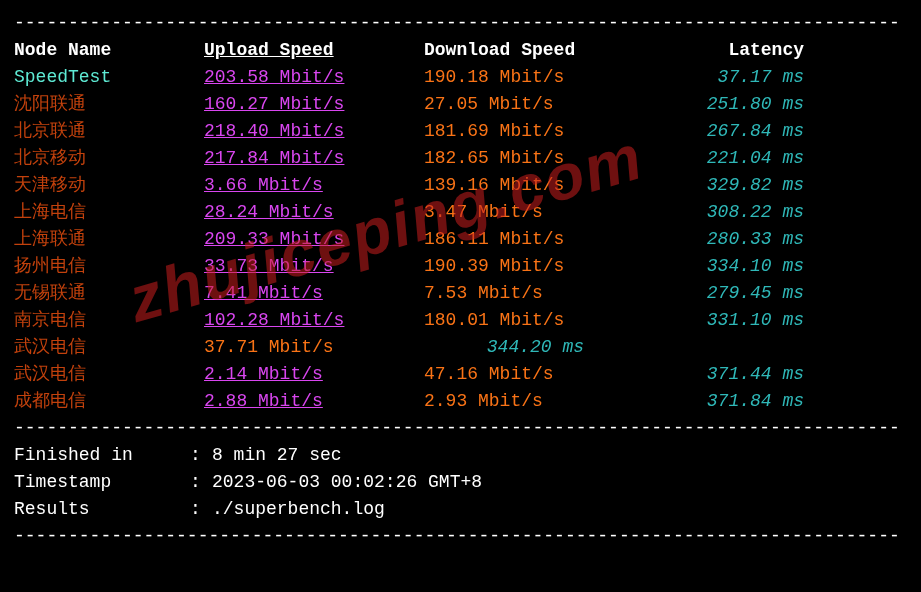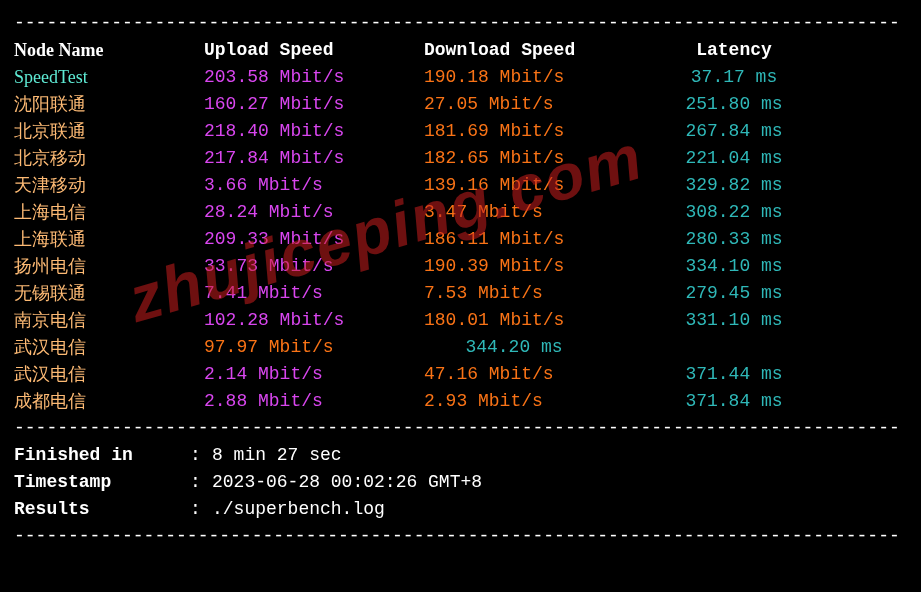--- a/index.html
+++ b/index.html
@@ -21,32 +21,32 @@
     .divider {
       color: #fff;
       white-space: pre;
       overflow: hidden;
       letter-spacing: 0;
     }
     .row {
       display: flex;
       white-space: pre;
     }
-    .col-node { width: 190px; flex-shrink: 0; font-family: Liberation Serif, serif; }
-    .col-upload { width: 220px; flex-shrink: 0; }
+    .col-node { width: 190px; flex-shrink: 0; }
+    .col-upload { width: 220px; flex-shrink: 0; text-decoration: underline; }
     .col-download { width: 240px; flex-shrink: 0; }
-    .col-latency { width: 140px; flex-shrink: 0; text-align: center; }
+    .col-latency { width: 140px; flex-shrink: 0; text-align: right; }
     .header { color: #fff; font-weight: bold; }
-    .white { color: #fdba74; }
+    .white { color: #c2410c; }
     .yellow { color: #5eead4; }
     .green { color: #d946ef; }
     .red { color: #f97316; }
-    .cyan { color: #2fb8b8; }
+    .cyan { color: #2fb8b8; font-style: italic; }
     .footer-row { display: flex; color: #fff; }
-    .footer-label { width: 176px; font-weight: bold; }
+    .footer-label { width: 176px; }
     .footer-sep { width: 22px; }
     .watermark {
       position: absolute;
       top: 180px;
       left: 120px;
       color: rgba(200, 30, 30, 0.55);
       font-size: 64px;
       font-weight: bold;
       font-style: italic;
       font-family: Arial, sans-serif;
@@ -77,36 +77,36 @@
 <div id="rows-container">
     <div class="row"><span class="col-node white">沈阳联通</span><span class="col-upload green">160.27 Mbit/s</span><span class="col-download red">27.05 Mbit/s</span><span class="col-latency cyan">251.80 ms</span></div>
     <div class="row"><span class="col-node white">北京联通</span><span class="col-upload green">218.40 Mbit/s</span><span class="col-download red">181.69 Mbit/s</span><span class="col-latency cyan">267.84 ms</span></div>
     <div class="row"><span class="col-node white">北京移动</span><span class="col-upload green">217.84 Mbit/s</span><span class="col-download red">182.65 Mbit/s</span><span class="col-latency cyan">221.04 ms</span></div>
     <div class="row"><span class="col-node white">天津移动</span><span class="col-upload green">3.66 Mbit/s</span><span class="col-download red">139.16 Mbit/s</span><span class="col-latency cyan">329.82 ms</span></div>
     <div class="row"><span class="col-node white">上海电信</span><span class="col-upload green">28.24 Mbit/s</span><span class="col-download red">3.47 Mbit/s</span><span class="col-latency cyan">308.22 ms</span></div>
     <div class="row"><span class="col-node white">上海联通</span><span class="col-upload green">209.33 Mbit/s</span><span class="col-download red">186.11 Mbit/s</span><span class="col-latency cyan">280.33 ms</span></div>
     <div class="row"><span class="col-node white">扬州电信</span><span class="col-upload green">33.73 Mbit/s</span><span class="col-download red">190.39 Mbit/s</span><span class="col-latency cyan">334.10 ms</span></div>
     <div class="row"><span class="col-node white">无锡联通</span><span class="col-upload green">7.41 Mbit/s</span><span class="col-download red">7.53 Mbit/s</span><span class="col-latency cyan">279.45 ms</span></div>
     <div class="row"><span class="col-node white">南京电信</span><span class="col-upload green">102.28 Mbit/s</span><span class="col-download red">180.01 Mbit/s</span><span class="col-latency cyan">331.10 ms</span></div>
-    <div class="row"><span class="col-node white">武汉电信</span><span class="col-download red">97.97 Mbit/s</span><span class="col-latency cyan">344.20 ms</span></div>
+    <div class="row"><span class="col-node white">武汉电信</span><span class="col-download red">37.71 Mbit/s</span><span class="col-latency cyan">344.20 ms</span></div>
     <div class="row"><span class="col-node white">武汉电信</span><span class="col-upload green">2.14 Mbit/s</span><span class="col-download red">47.16 Mbit/s</span><span class="col-latency cyan">371.44 ms</span></div>
     <div class="row"><span class="col-node white">成都电信</span><span class="col-upload green">2.88 Mbit/s</span><span class="col-download red">2.93 Mbit/s</span><span class="col-latency cyan">371.84 ms</span></div>
   </div>
 
 <div class="divider">----------------------------------------------------------------------------------</div>
 
 <div class="footer-row">
   <span class="footer-label">Finished in</span>
   <span class="footer-sep">:</span>
   <span>8 min 27 sec</span>
 </div>
 <div class="footer-row">
   <span class="footer-label">Timestamp</span>
   <span class="footer-sep">:</span>
-  <span>2023-06-28 00:02:26 GMT+8</span>
+  <span>2023-06-03 00:02:26 GMT+8</span>
 </div>
 <div class="footer-row">
   <span class="footer-label">Results</span>
   <span class="footer-sep">:</span>
   <span>./superbench.log</span>
 </div>
 
 <div class="divider">----------------------------------------------------------------------------------</div>
 
 <div class="watermark">zhujiceping.com</div>

